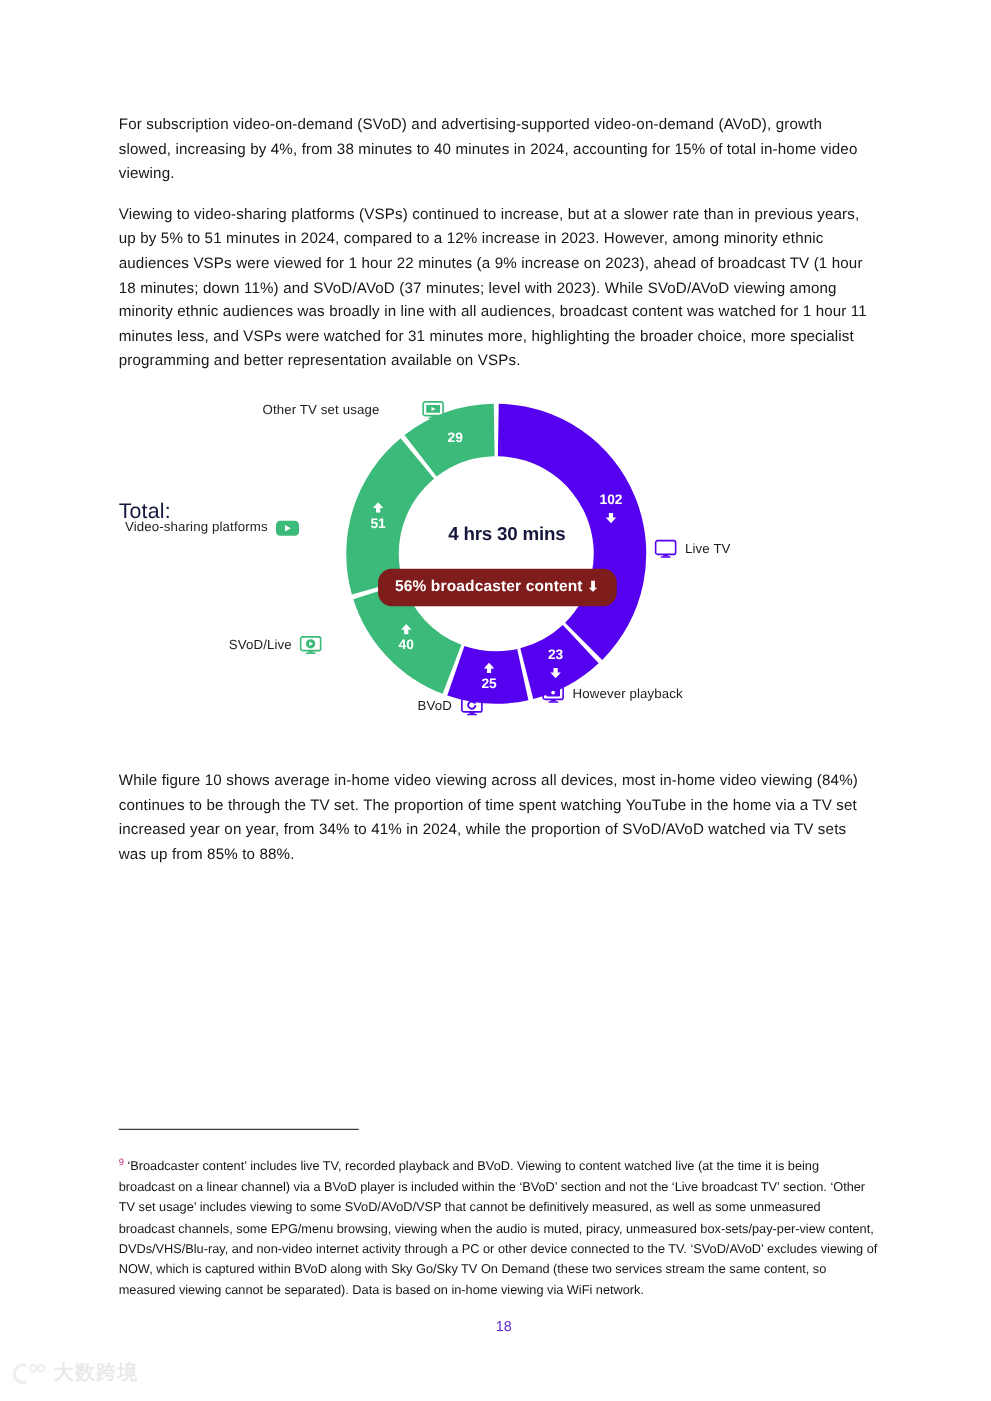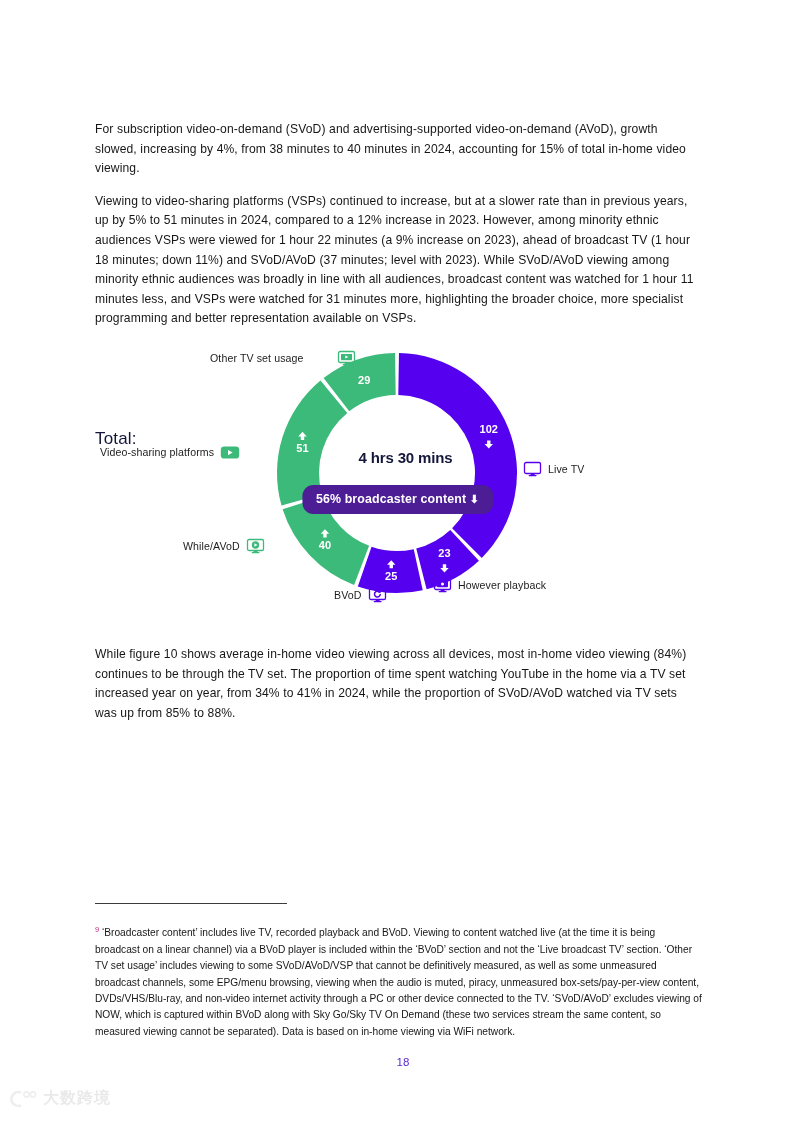--- a/index.html
+++ b/index.html
@@ -6,21 +6,21 @@
   body {
     width:793px; height:1121px;
     background:#ffffff;
     font-family:"Liberation Sans", sans-serif;
     color:#1a1a1a;
     position:relative;
     overflow:hidden;
   }
   .page { position:absolute; inset:0; }
 
-  .content { position:absolute; left:95px; top:90px; width:605px;margin-top:30px; }
+  .content { position:absolute; left:95px; top:90px; width:605px; }
 
   p.body-text {
     font-size:12.1px;
     line-height:19.6px;
     color:#161616;
     margin:0 0 13px 0;
     text-align:left;
     letter-spacing:0.01em;
   }
 
@@ -58,21 +58,21 @@
     font-size:15px;
     font-weight:bold;
     color:#14173b;
     letter-spacing:-0.01em;
   }
   .center-pill {
     position:absolute;
     left:50%;
     top:140px;
     transform:translateX(-50%);
-    background:#4c1d95;
+    background:#7f1d1d;
     color:#ffffff;
     border-radius:11px;
     padding:7px 14px 8px 14px;
     font-size:12.4px;
     font-weight:bold;
     line-height:14.5px;
     text-align:right;
     white-space:nowrap;
     letter-spacing:0.01em;
   }
@@ -210,21 +210,21 @@
         <span>Video-sharing platforms</span>
         <span class="ico">
           <svg width="20" height="15" viewBox="0 0 20 15">
             <rect x="0.8" y="1.6" width="18.4" height="12" rx="3.4" fill="#3cba7a"></rect>
             <polygon points="8,5 12.6,7.6 8,10.2" fill="#ffffff"></polygon>
           </svg>
         </span>
       </div>
 
       <div class="lab" style="left:88px; top:193px;">
-        <span>While/AVoD</span>
+        <span>SVoD/Live</span>
         <span class="ico">
           <svg width="19" height="16" viewBox="0 0 19 16">
             <rect x="1.5" y="1.5" width="16" height="11" rx="1.6" fill="none" stroke="#3cba7a" stroke-width="1.3"></rect>
             <circle cx="9.5" cy="7" r="3.7" fill="#3cba7a"></circle>
             <polygon points="8.4,5.2 11.5,7 8.4,8.8" fill="#ffffff"></polygon>
             <rect x="7.6" y="12.5" width="4" height="1.6" fill="#3cba7a"></rect>
             <rect x="5.6" y="13.9" width="8" height="1.3" rx="0.6" fill="#3cba7a"></rect>
           </svg>
         </span>
       </div>

